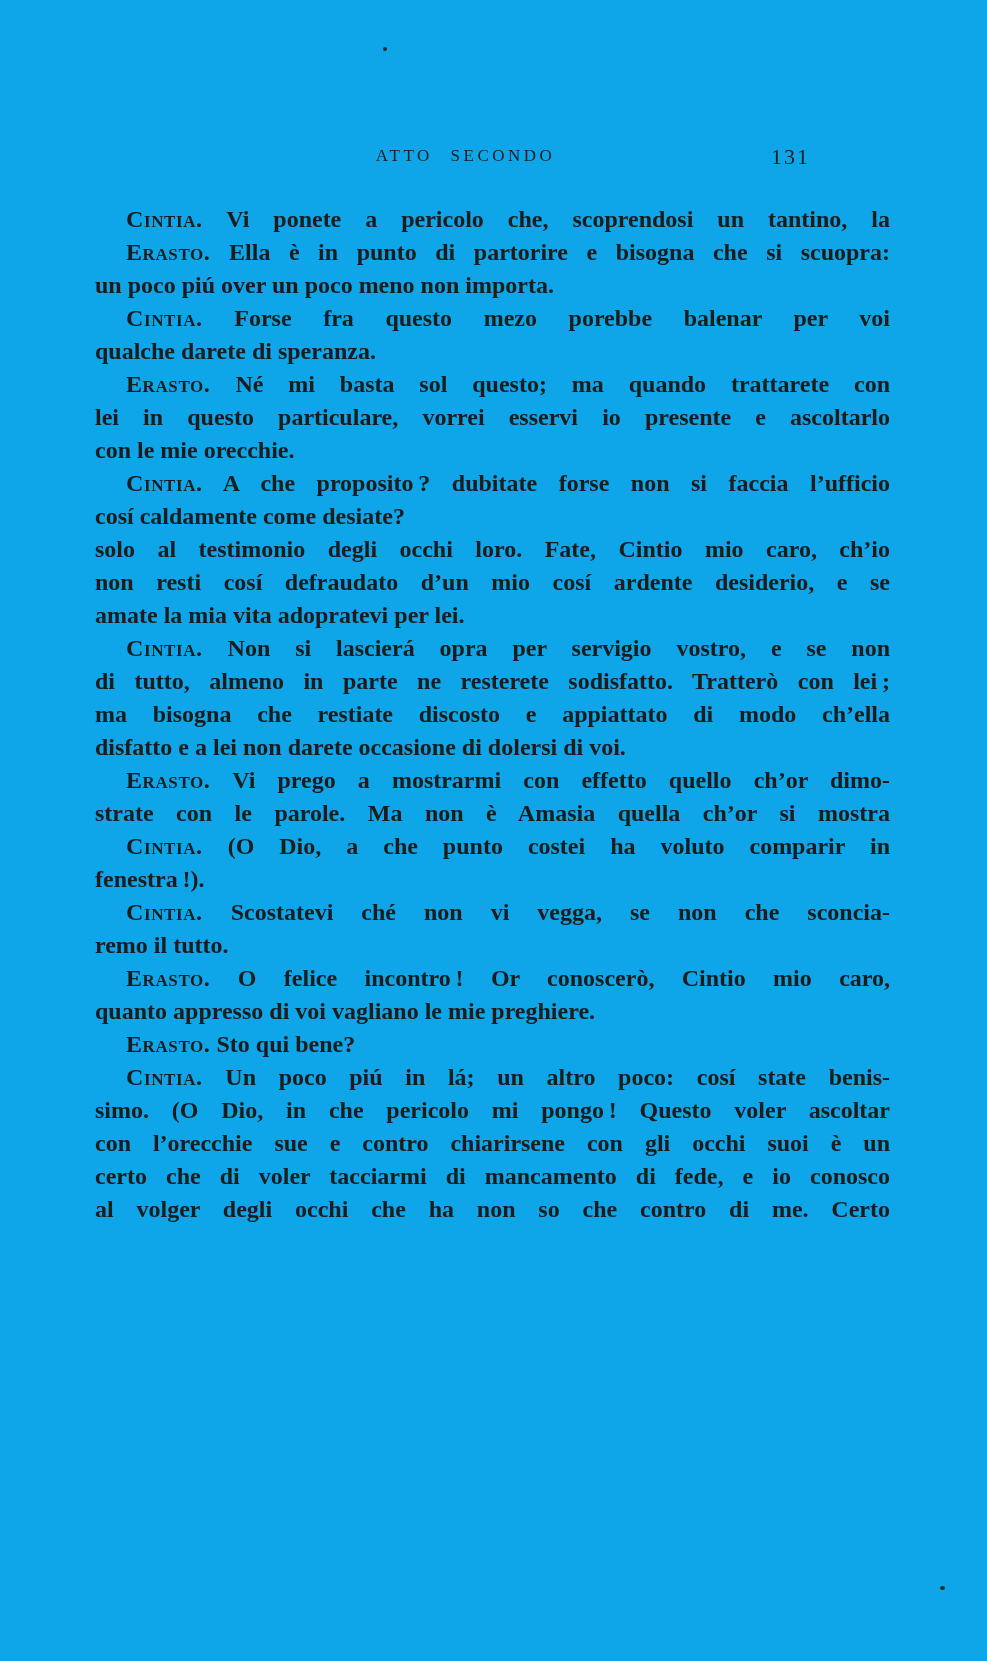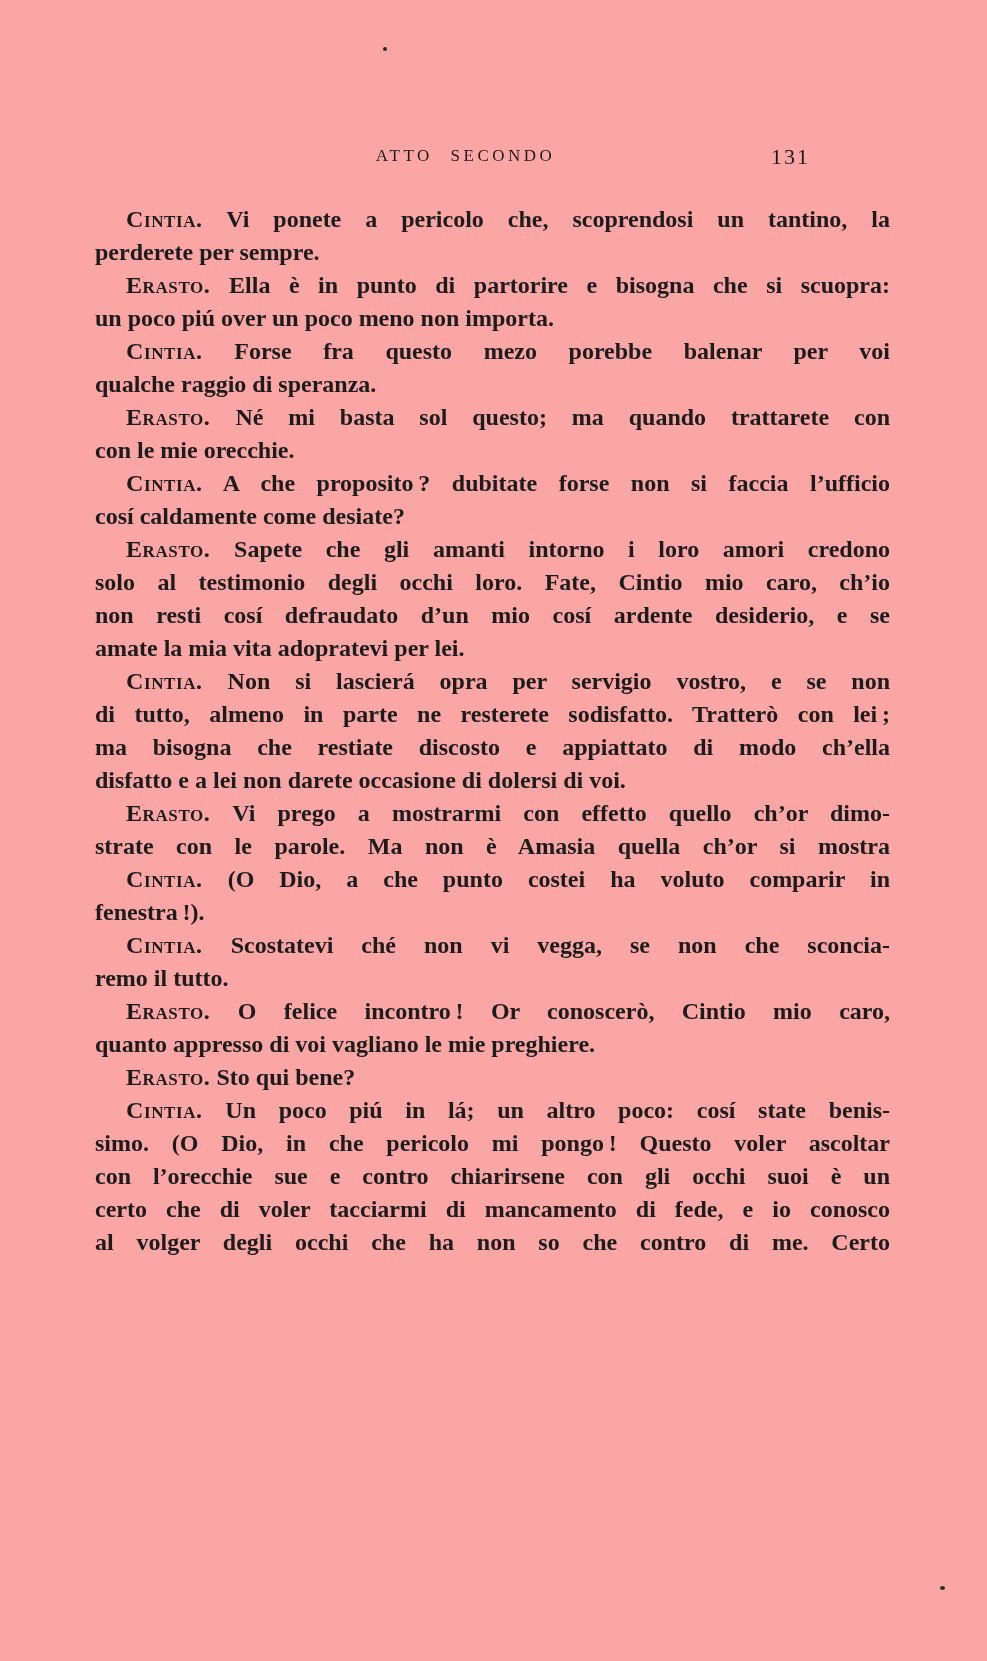--- a/index.html
+++ b/index.html
@@ -4,21 +4,21 @@
 <style>
   html, body {
     margin: 0;
     padding: 0;
     background: #ffffff;
   }
   .page {
     position: relative;
     width: 987px;
     height: 1661px;
-    background: #fca5a5;
+    background: #0ea5e9;
     color: #1c1c1c;
     font-family: "Liberation Serif", "DejaVu Serif", serif;
     overflow: hidden;
   }
   .text-block {
     position: absolute;
     left: 95px;
     top: 146px;
     width: 795px;
   }
@@ -94,40 +94,39 @@
   <div class="text-block">
 
     <div class="running-head">
       <span class="head-title">ATTO SECONDO</span>
       <span class="page-number">131</span>
     </div>
 
     <div class="dialogue" id="dialogue">
         <div class="para">
           <div class="line firstline"><span class="speaker">Cintia.</span> <span>Vi ponete a pericolo che, scoprendosi un tantino, la</span></div>
-          <div class="line lastline">perderete per sempre.</div>
         </div>
         <div class="para">
           <div class="line firstline"><span class="speaker">Erasto.</span> <span>Ella è in punto di partorire e bisogna che si scuopra:</span></div>
           <div class="line lastline">un poco piú over un poco meno non importa.</div>
         </div>
         <div class="para">
           <div class="line firstline"><span class="speaker">Cintia.</span> <span>Forse fra questo mezo porebbe balenar per voi</span></div>
-          <div class="line lastline">qualche raggio di speranza.</div>
+          <div class="line lastline">qualche darete di speranza.</div>
         </div>
         <div class="para">
           <div class="line firstline"><span class="speaker">Erasto.</span> <span>Né mi basta sol questo; ma quando trattarete con</span></div>
+          <div class="line">lei in questo particulare, vorrei esservi io presente e ascoltarlo</div>
           <div class="line lastline">con le mie orecchie.</div>
         </div>
         <div class="para">
           <div class="line firstline"><span class="speaker">Cintia.</span> <span>A che proposito ? dubitate forse non si faccia l’ufficio</span></div>
           <div class="line lastline">cosí caldamente come desiate?</div>
         </div>
         <div class="para">
-          <div class="line firstline"><span class="speaker">Erasto.</span> <span>Sapete che gli amanti intorno i loro amori credono</span></div>
           <div class="line">solo al testimonio degli occhi loro. Fate, Cintio mio caro, ch’io</div>
           <div class="line">non resti cosí defraudato d’un mio cosí ardente desiderio, e se</div>
           <div class="line lastline">amate la mia vita adopratevi per lei.</div>
         </div>
         <div class="para">
           <div class="line firstline"><span class="speaker">Cintia.</span> <span>Non si lascierá opra per servigio vostro, e se non</span></div>
           <div class="line">di tutto, almeno in parte ne resterete sodisfatto. Tratterò con lei ;</div>
           <div class="line">ma bisogna che restiate discosto e appiattato di modo ch’ella</div>
           <div class="line lastline">disfatto e a lei non darete occasione di dolersi di voi.</div>
         </div>

